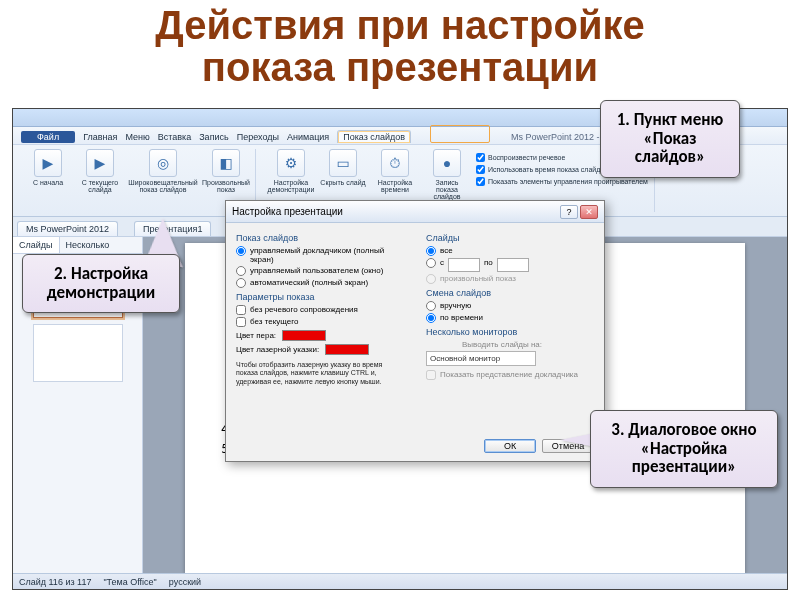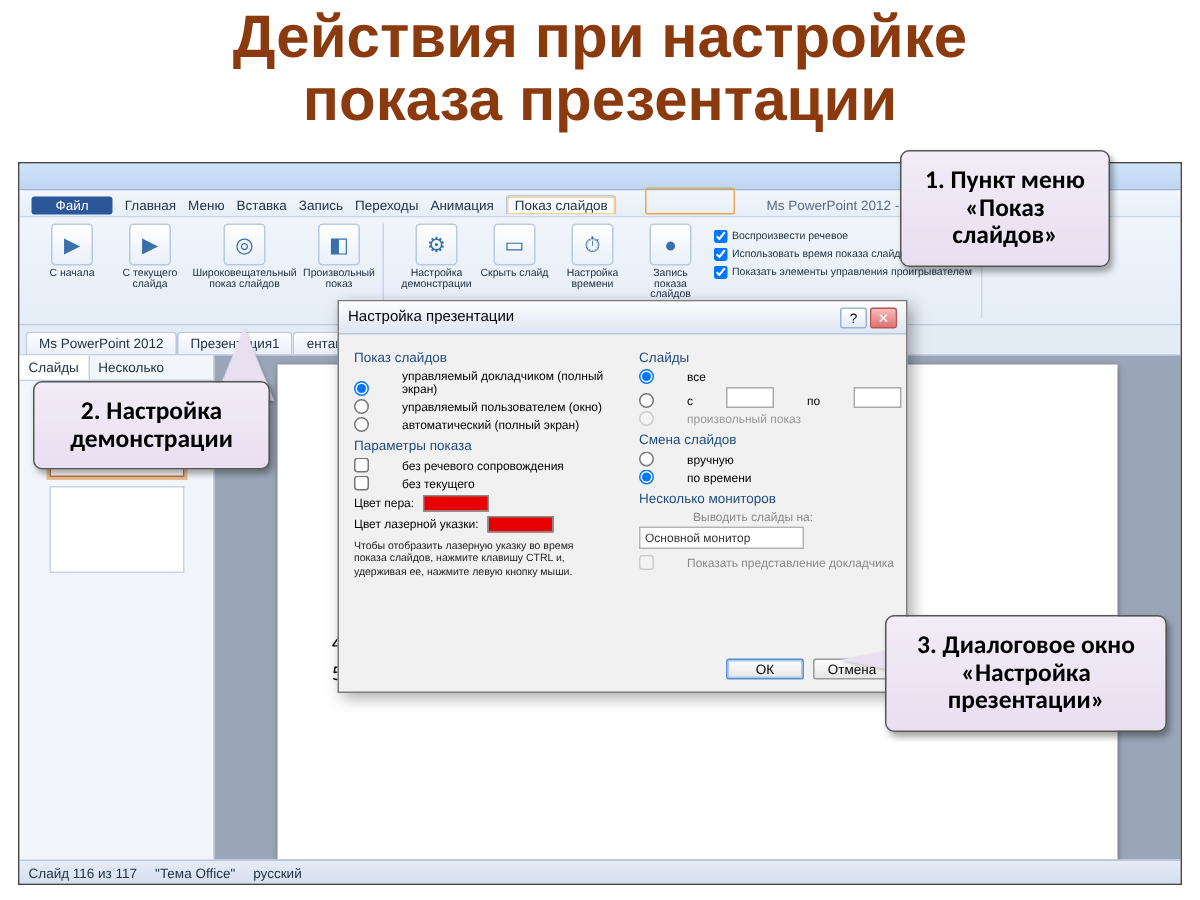--- a/index.html
+++ b/index.html
@@ -95,21 +95,21 @@
     display: flex; flex-direction: column; gap: 3px;
     padding-top: 4px;
   }
   .rchecks label { display: flex; gap: 3px; align-items: center; }
   .rchecks input { width: 9px; height: 9px; }
   .wintabs {
     height: 20px;
     background: #e3ebf5;
     border-bottom: 1px solid #c3d1e5;
     display: flex;
-    gap: 0;
+    gap: 16px;
     align-items: flex-end;
     padding: 0 4px;
     font-size: 9px;
     color: #234;
   }
   .wintabs .tab {
     background: linear-gradient(#fdfefe,#eaf0fa);
     border: 1px solid #b8c9df;
     border-bottom: none;
     padding: 2px 8px;
@@ -246,21 +246,21 @@
     display: flex;
     padding: 6px 10px 0 10px;
     gap: 20px;
   }
   .col { flex: 1; }
   .section-title {
     color: #1f4d83;
     font-size: 9px;
     margin: 4px 0 3px 0;
   }
-  .opt { display: flex; align-items: flex-end; gap: 22px; margin-bottom: 2px; font-size: 8px; }
+  .opt { display: flex; align-items: flex-start; gap: 4px; margin-bottom: 2px; font-size: 8px; }
   .opt input { width: 10px; height: 10px; }
   .pen-row { display: flex; align-items: center; gap: 6px; margin-top: 3px; font-size: 8px; }
   .swatch {
     width: 44px; height: 11px;
     border: 1px solid #888;
     background: #e80000;
   }
   .spin {
     display: inline-block;
     width: 32px; height: 14px;

